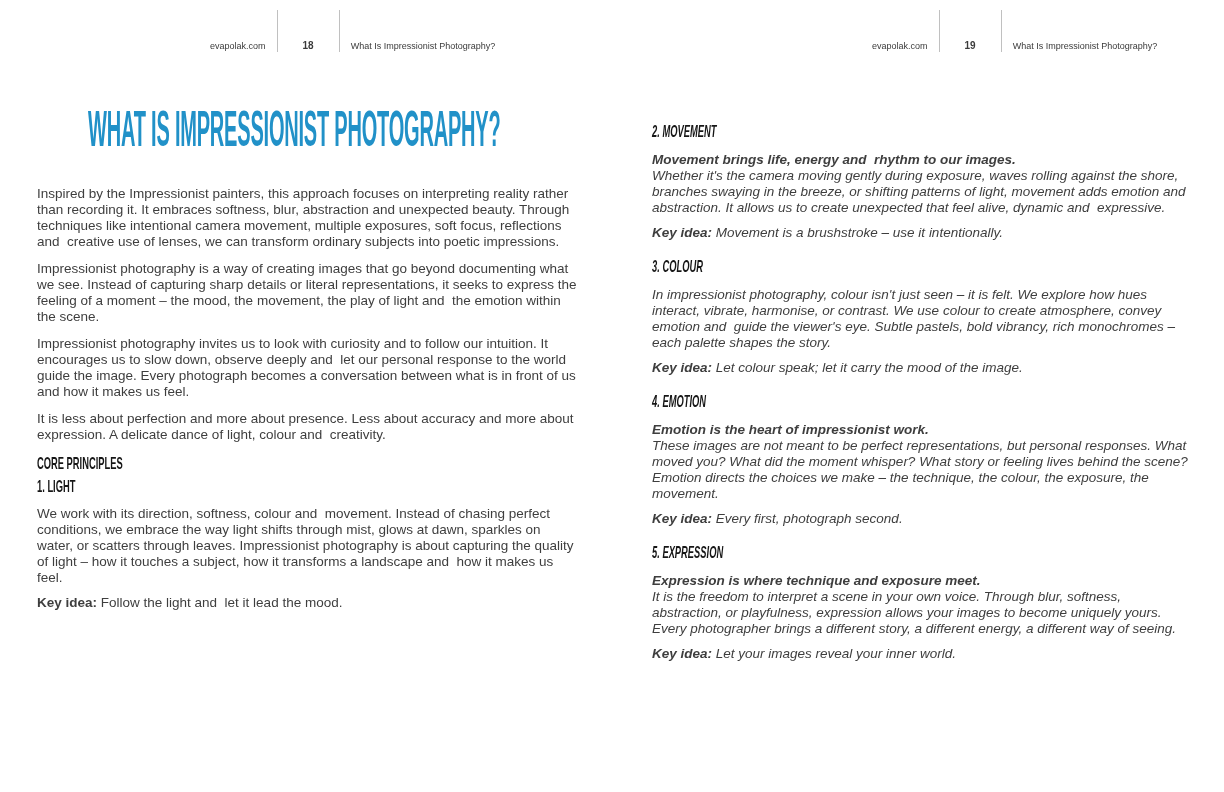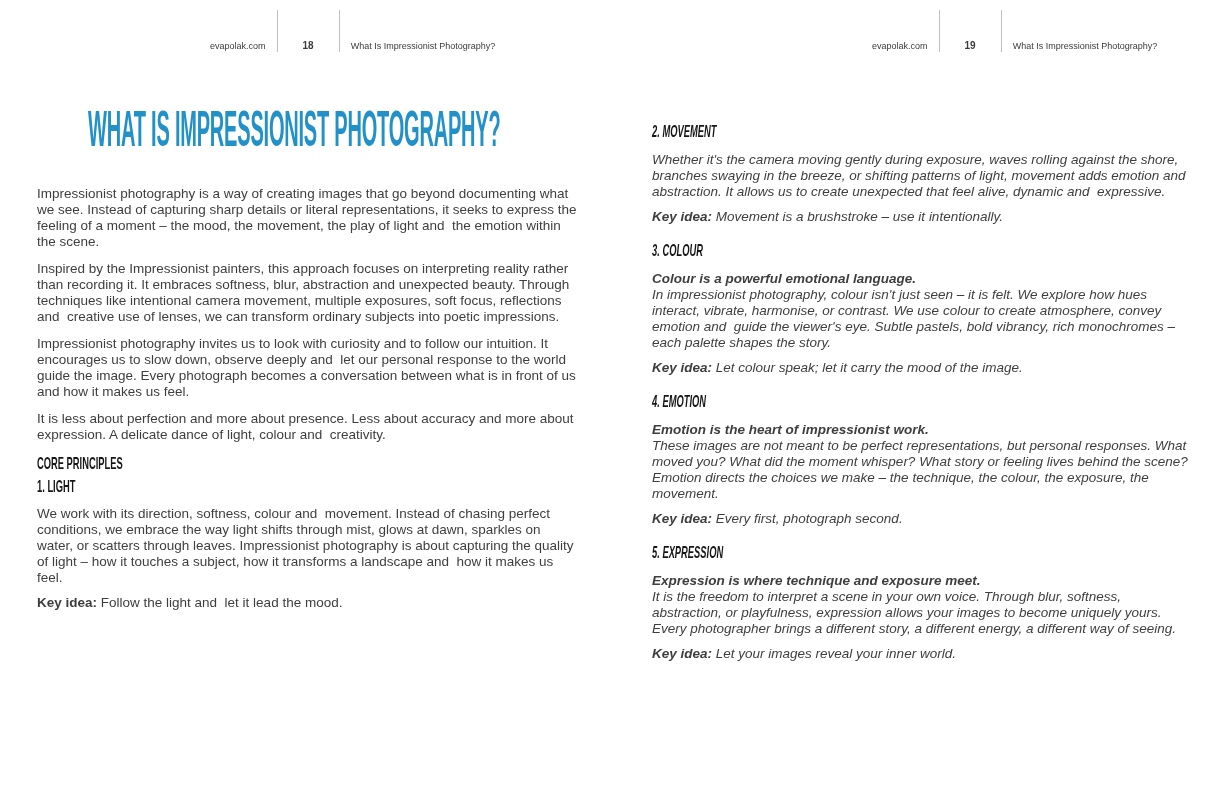--- a/index.html
+++ b/index.html
@@ -73,22 +73,22 @@
       <span class="site">evapolak.com</span>
       <span class="sep"></span>
       <span class="pagenum">18</span>
       <span class="sep"></span>
       <span class="chapter">What Is Impressionist Photography?</span>
     </div>
 
     <h1 class="main-title">WHAT IS IMPRESSIONIST PHOTOGRAPHY?</h1>
 
     <div class="column col-left">
+      <p class="para">Inspired by the Impressionist painters, this approach focuses on interpreting reality rather than recording it. It embraces softness, blur, abstraction and unexpected beauty. Through techniques like intentional camera movement, multiple exposures, soft focus, reflections and  creative use of lenses, we can transform ordinary subjects into poetic impressions.</p>
       <p class="para">Impressionist photography is a way of creating images that go beyond documenting what we see. Instead of capturing sharp details or literal representations, it seeks to express the feeling of a moment – the mood, the movement, the play of light and  the emotion within the scene.</p>
-      <p class="para">Inspired by the Impressionist painters, this approach focuses on interpreting reality rather than recording it. It embraces softness, blur, abstraction and unexpected beauty. Through techniques like intentional camera movement, multiple exposures, soft focus, reflections and  creative use of lenses, we can transform ordinary subjects into poetic impressions.</p>
       <p class="para">Impressionist photography invites us to look with curiosity and to follow our intuition. It encourages us to slow down, observe deeply and  let our personal response to the world guide the image. Every photograph becomes a conversation between what is in front of us and how it makes us feel.</p>
       <p class="para">It is less about perfection and more about presence. Less about accuracy and more about expression. A delicate dance of light, colour and  creativity.</p>
 
       <h2 class="subhead">CORE PRINCIPLES</h2>
 
       <section>
         <h3 class="subhead">1. LIGHT</h3>
         <p class="para body-para">We work with its direction, softness, colour and  movement. Instead of chasing perfect conditions, we embrace the way light shifts through mist, glows at dawn, sparkles on water, or scatters through leaves. Impressionist photography is about capturing the quality of light – how it touches a subject, how it transforms a landscape and  how it makes us feel.</p>
         <p class="keyidea"><strong>Key idea:</strong><span> Follow the light and  let it lead the mood.</span></p>
       </section>
@@ -100,27 +100,27 @@
       <span class="site">evapolak.com</span>
       <span class="sep"></span>
       <span class="pagenum">19</span>
       <span class="sep"></span>
       <span class="chapter">What Is Impressionist Photography?</span>
     </div>
 
     <div class="column col-right">
       <section>
         <h3 class="subhead">2. MOVEMENT</h3>
+        <p class="lead">Movement brings life, energy and  rhythm to our images.</p>
         <p class="para body-para">Whether it's the camera moving gently during exposure, waves rolling against the shore, branches swaying in the breeze, or shifting patterns of light, movement adds emotion and abstraction. It allows us to create unexpected that feel alive, dynamic and  expressive.</p>
         <p class="keyidea"><strong>Key idea:</strong><span> Movement is a brushstroke – use it intentionally.</span></p>
       </section>
 
       <section>
         <h3 class="subhead">3. COLOUR</h3>
-        <p class="lead">Colour is a powerful emotional language.</p>
         <p class="para body-para">In impressionist photography, colour isn't just seen – it is felt. We explore how hues interact, vibrate, harmonise, or contrast. We use colour to create atmosphere, convey emotion and  guide the viewer's eye. Subtle pastels, bold vibrancy, rich monochromes – each palette shapes the story.</p>
         <p class="keyidea"><strong>Key idea:</strong><span> Let colour speak; let it carry the mood of the image.</span></p>
       </section>
 
       <section>
         <h3 class="subhead">4. EMOTION</h3>
         <p class="lead">Emotion is the heart of impressionist work.</p>
         <p class="para body-para">These images are not meant to be perfect representations, but personal responses. What moved you? What did the moment whisper? What story or feeling lives behind the scene? Emotion directs the choices we make – the technique, the colour, the exposure, the movement.</p>
         <p class="keyidea"><strong>Key idea:</strong><span> Every first, photograph second.</span></p>
       </section>

